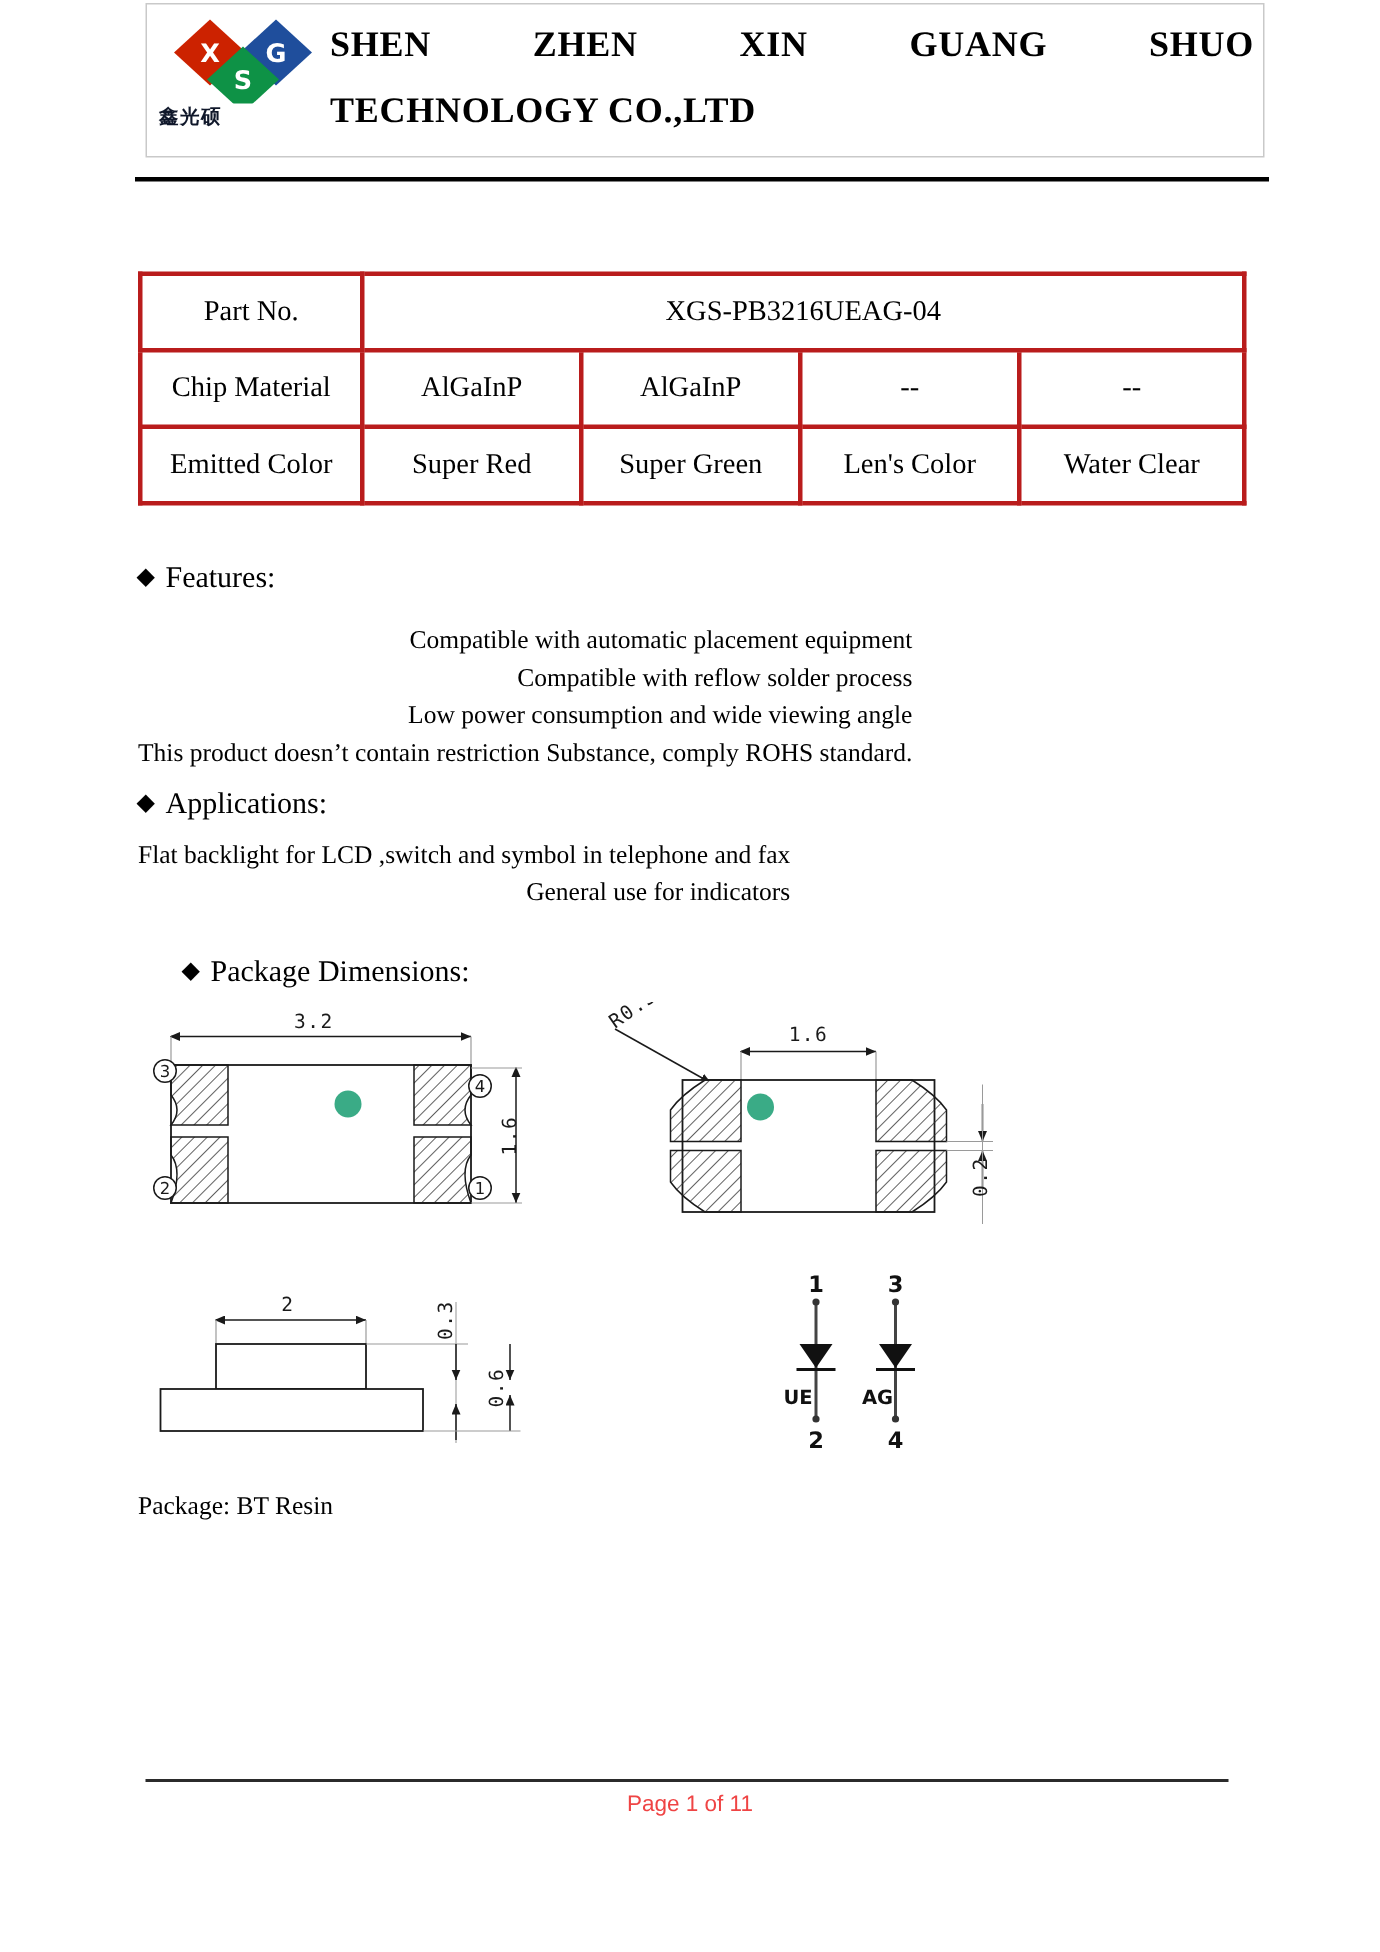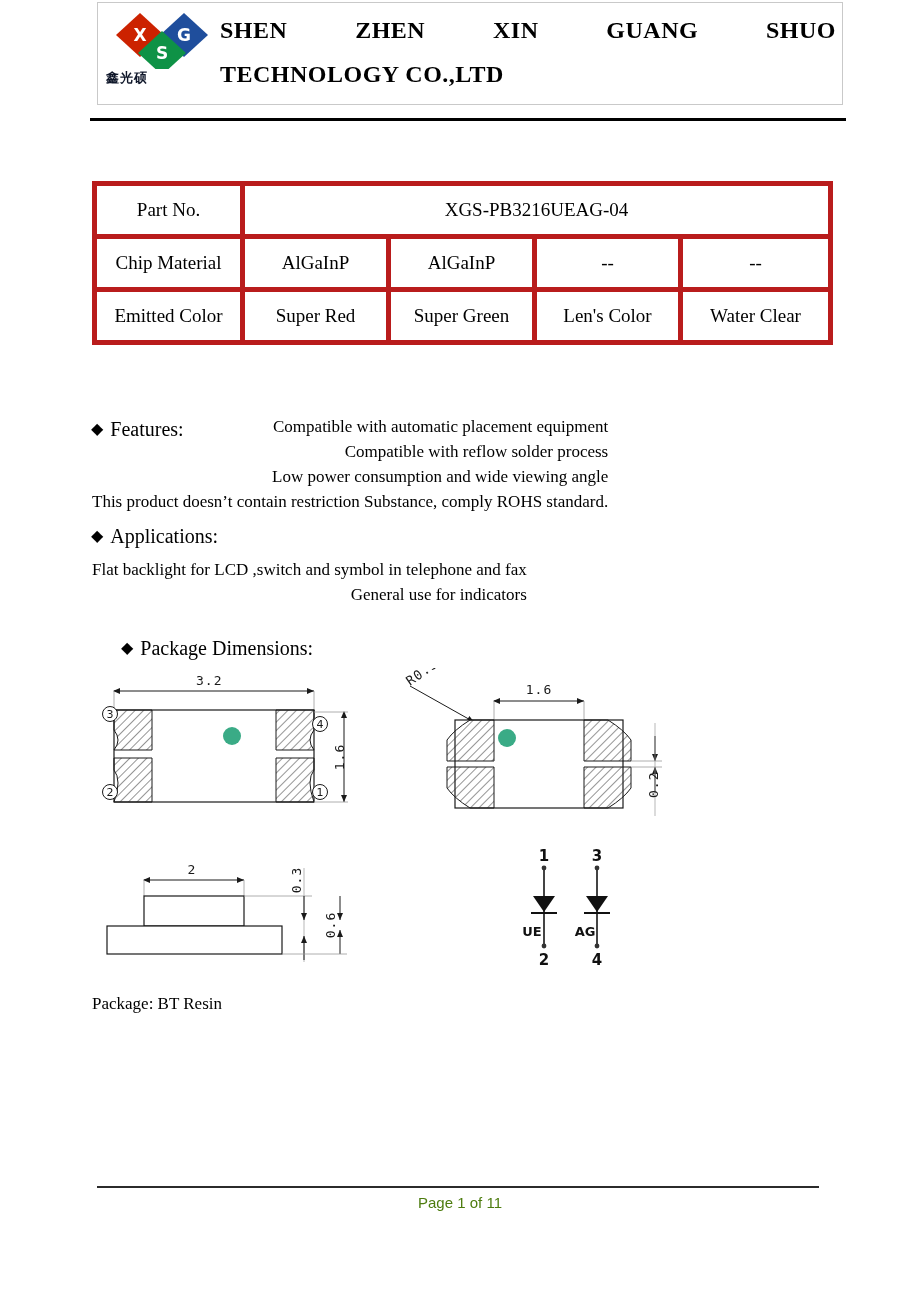--- a/index.html
+++ b/index.html
@@ -85,21 +85,21 @@
   
   #spec-table {
     position: absolute;
     left: 92px;
     top: 181px;
     width: 736px;
     border-collapse: collapse;
     table-layout: fixed;
   }
   #spec-table td {
-    border: 5px solid #b91c1c;
+    border: 3px solid #b91c1c;
     text-align: center;
     vertical-align: middle;
     font-size: 19px;
     height: 48px;
     padding: 0 2px;
   }
   .col-label { width: 148px; }
   .col-a { width: 146px; }
   .col-b { width: 146px; }
   .col-c { width: 146px; }
@@ -117,21 +117,21 @@
     margin-right: 7px;
   }
   .body-lines {
     position: absolute;
     font-size: 17px;
     line-height: 25px;
     text-align: right;
   }
   .body-lines div { white-space: nowrap; }
 
-  #features-heading { left: 91px; top: 374px; margin-top: 44px; }
+  #features-heading { left: 91px; top: 374px; }
   #features-list   { left: 92px; top: 414px; }
   #applications-heading { left: 91px; top: 525px; }
   #applications-list    { left: 92px; top: 557px; }
   #package-heading { left: 91px; top: 637px; margin-left: 30px; }
   #materials-list  { left: 92px; top: 991px; }
 
   
   #drawings {
     position: absolute;
     left: 92px;
@@ -173,21 +173,21 @@
     background: #2b2b2b;
   }
   #footer-text {
     position: absolute;
     left: 0;
     top: 1194px;
     width: 920px;
     text-align: center;
     font-family: "Liberation Sans", "DejaVu Sans", sans-serif;
     font-size: 15px;
-    color: #4d7c0f;
+    color: #ef4444;
   }
 </style>
 </head>
 <body>
 
 <div id="letterhead">
 
   <div id="logo-block">
     <svg id="logo-mark" viewBox="0 0 100 60">
       <g>

